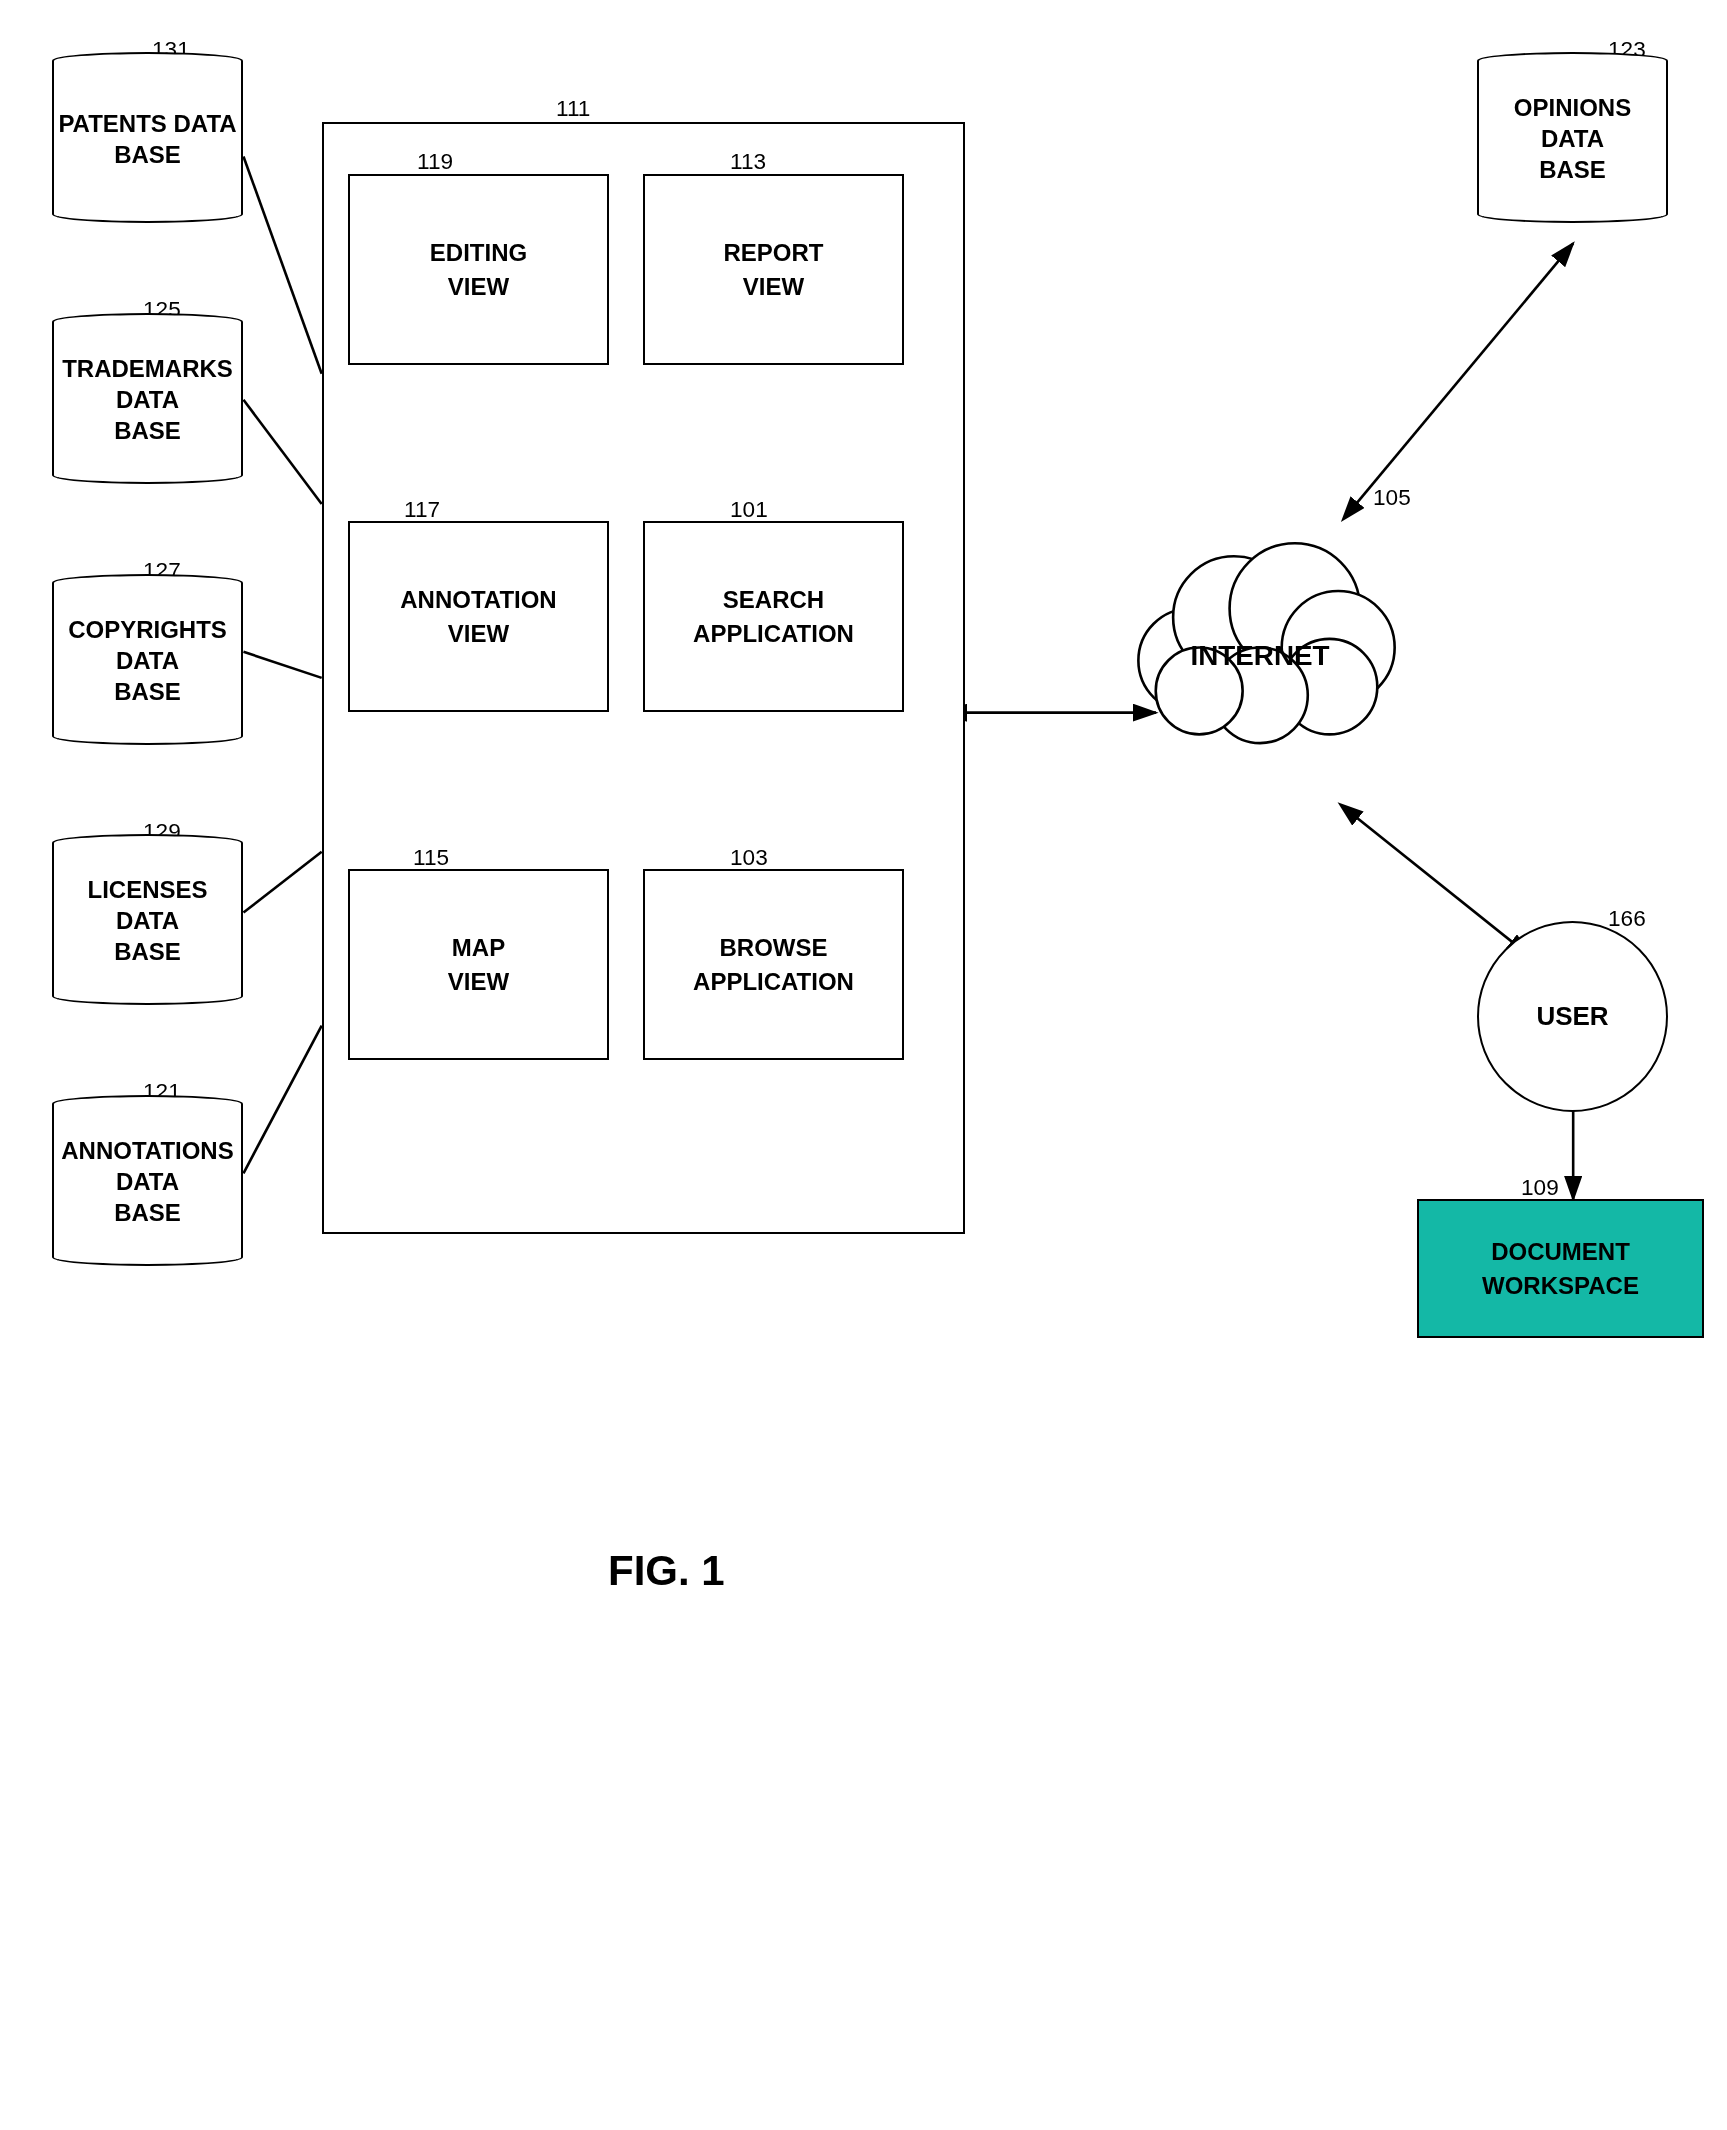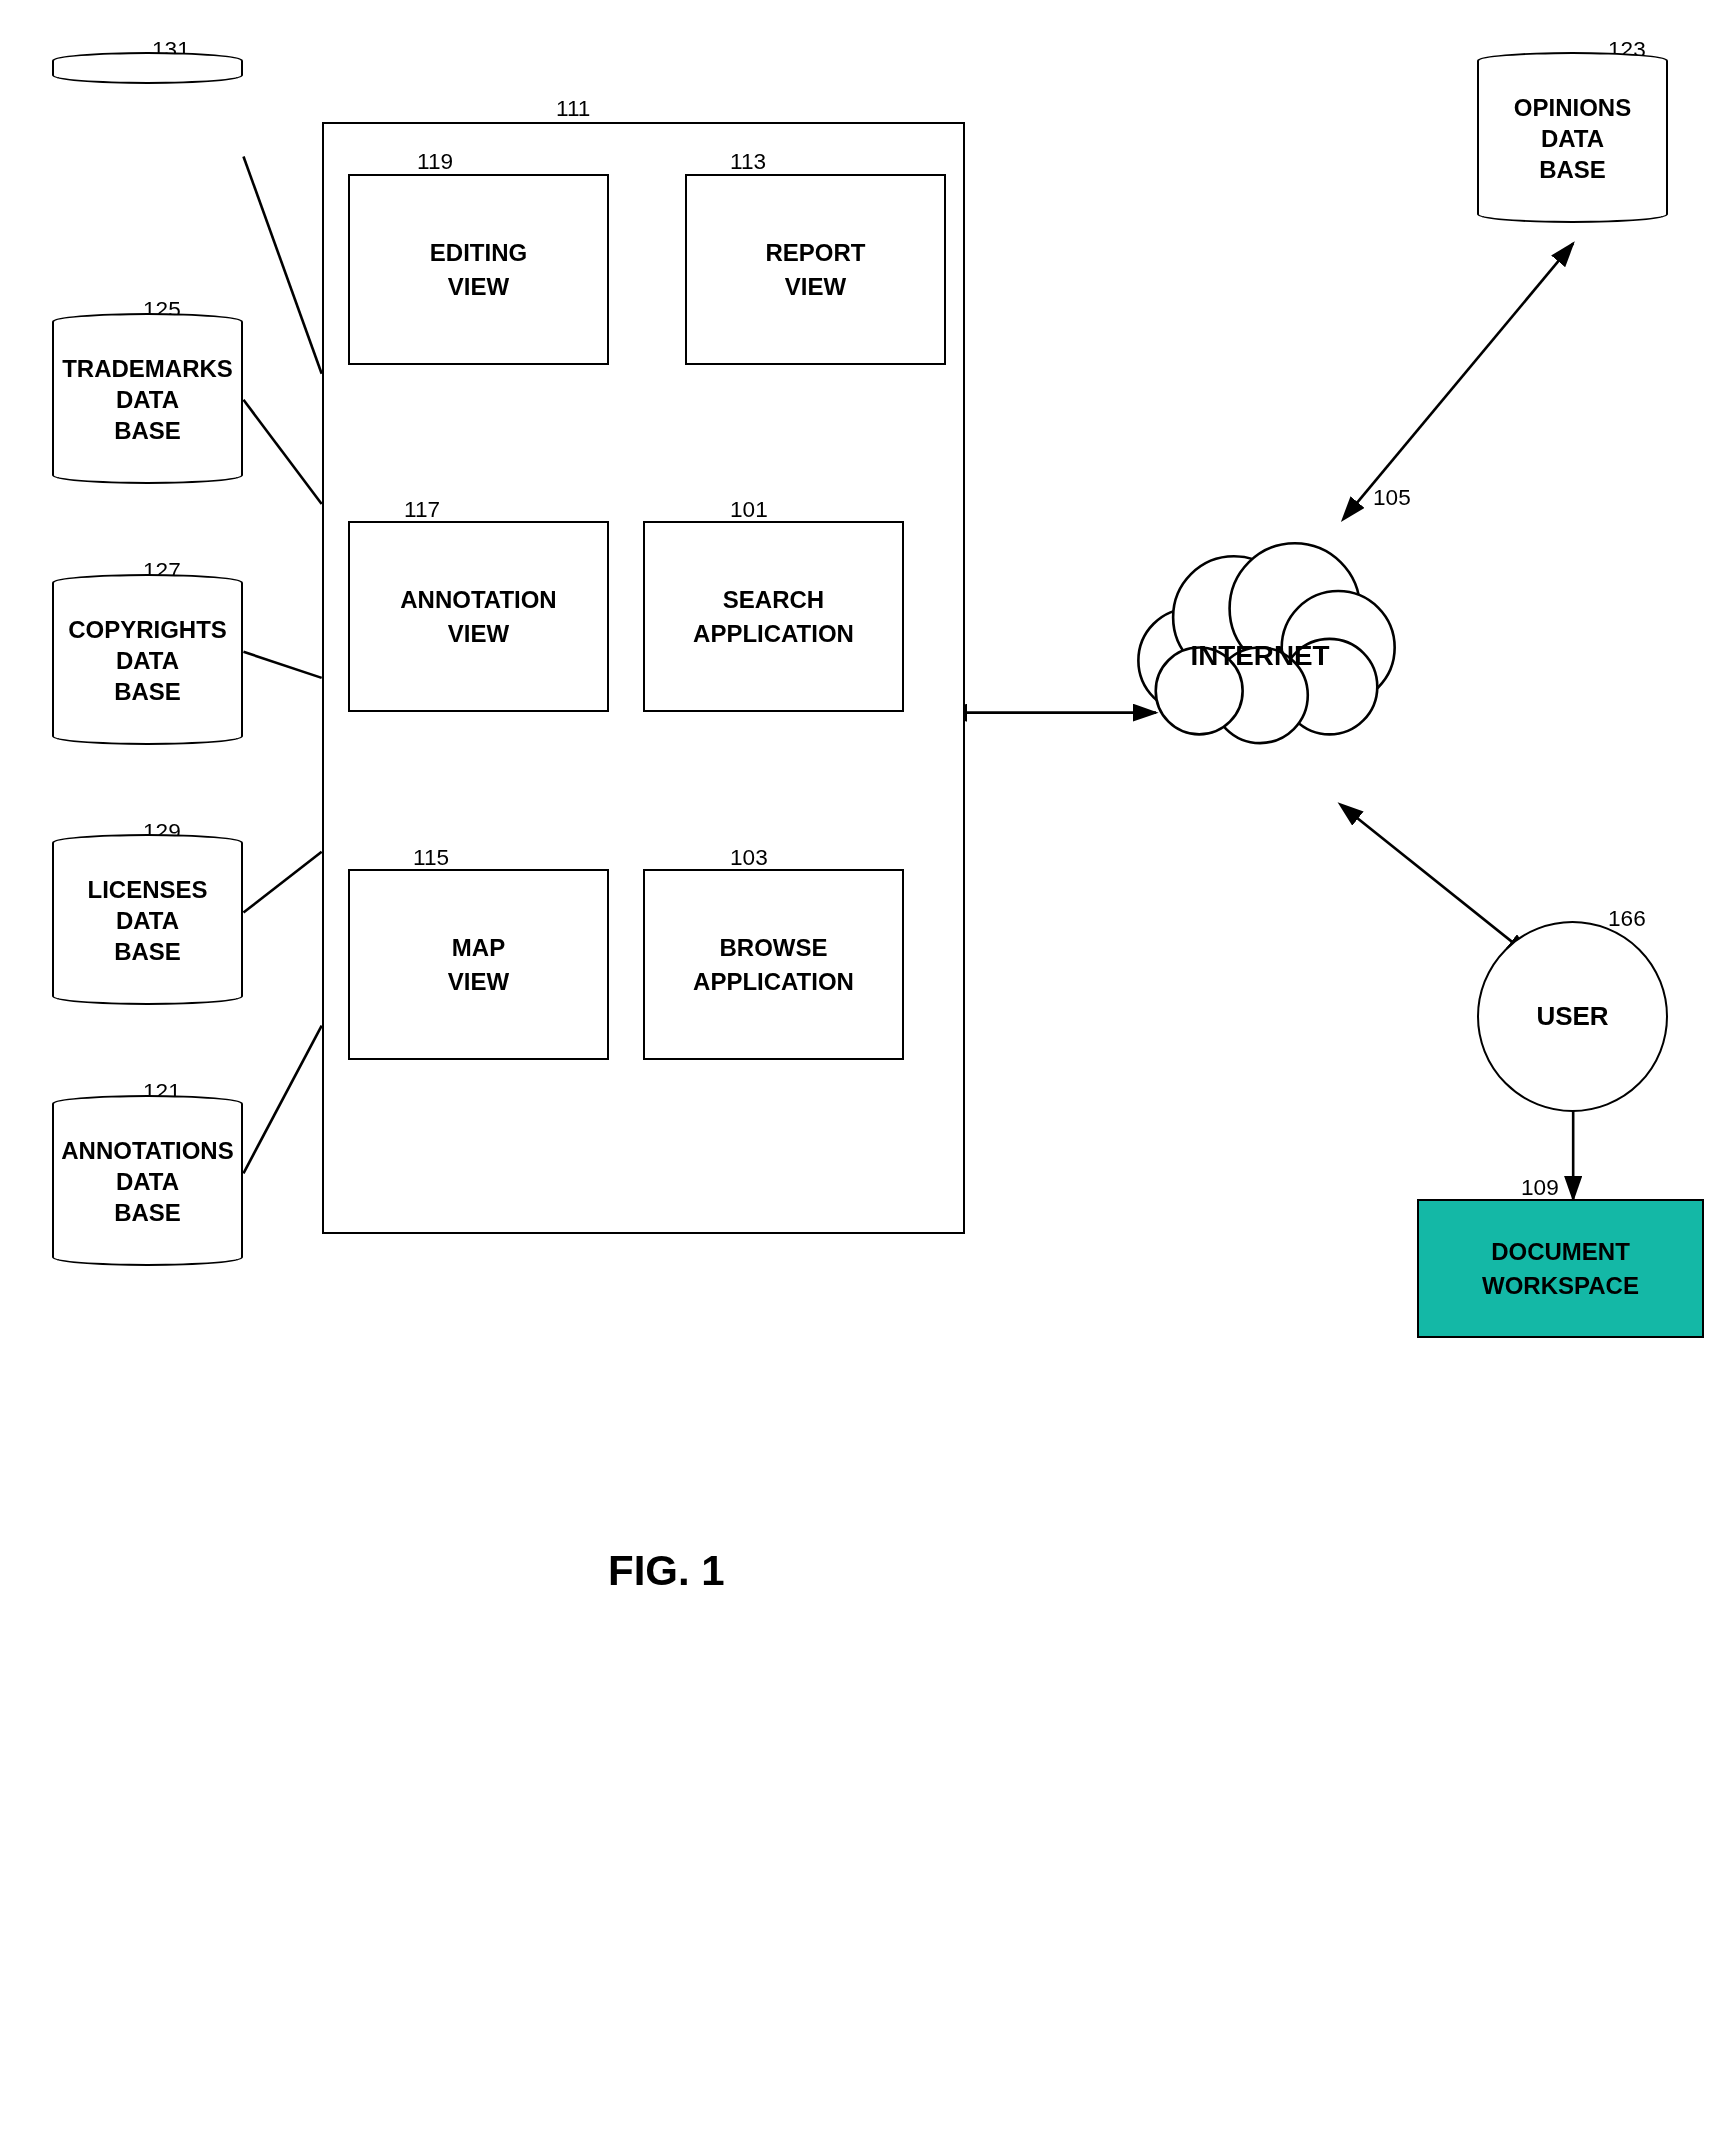--- a/index.html
+++ b/index.html
@@ -172,20 +172,25 @@
 
     <line x1="1560" y1="580" x2="1810" y2="280" stroke="#000" stroke-width="3" marker-end="url(#arrowhead)" marker-start="url(#arrowhead-start)"></line>
 
     <line x1="1560" y1="940" x2="1760" y2="1100" stroke="#000" stroke-width="3" marker-end="url(#arrowhead)" marker-start="url(#arrowhead-start)"></line>
 
     <line x1="1810" y1="1240" x2="1810" y2="1380" stroke="#000" stroke-width="3" marker-end="url(#arrowhead)" marker-start="url(#arrowhead-start)"></line>
   </svg>
 
   <div class="cylinder" style="left:52px; top:52px;">
     <div class="cylinder-top-half" style="width:191px;"></div>
+    <div class="cylinder-body" style="height:139px; width:191px; border-top:none; border-bottom:none;">
+      <span>PATENTS
+DATA
+BASE</span>
+    </div>
     <div class="cylinder-bottom-half" style="width:191px;"></div>
   </div>
   <div class="label" style="left:152px; top:37px;">131</div>
 
   <div class="cylinder" style="left:52px; top:313px;">
     <div class="cylinder-top-half" style="width:191px;"></div>
     <div class="cylinder-body" style="height:139px; width:191px; border-top:none; border-bottom:none;">
       <span>TRADEMARKS<br>DATA<br>BASE</span>
     </div>
     <div class="cylinder-bottom-half" style="width:191px;"></div>
@@ -230,21 +235,21 @@
 
   <div class="main-box" style="left:322px; top:122px; width:643px; height:1112px;">
   </div>
   <div class="label" style="left:556px; top:96px;">111</div>
 
   <div class="sub-box" style="left:348px; top:174px; width:261px; height:191px;">
     <span>EDITING<br>VIEW</span>
   </div>
   <div class="label" style="left:417px; top:149px;">119</div>
 
-  <div class="sub-box" style="left:643px; top:174px; width:261px; height:191px;margin-left:42px;">
+  <div class="sub-box" style="left:643px; top:174px; width:261px; height:191px;">
     <span>REPORT<br>VIEW</span>
   </div>
   <div class="label" style="left:730px; top:149px;">113</div>
 
   <div class="sub-box" style="left:348px; top:521px; width:261px; height:191px;">
     <span>ANNOTATION<br>VIEW</span>
   </div>
   <div class="label" style="left:404px; top:497px;">117</div>
 
   <div class="sub-box" style="left:643px; top:521px; width:261px; height:191px;">

